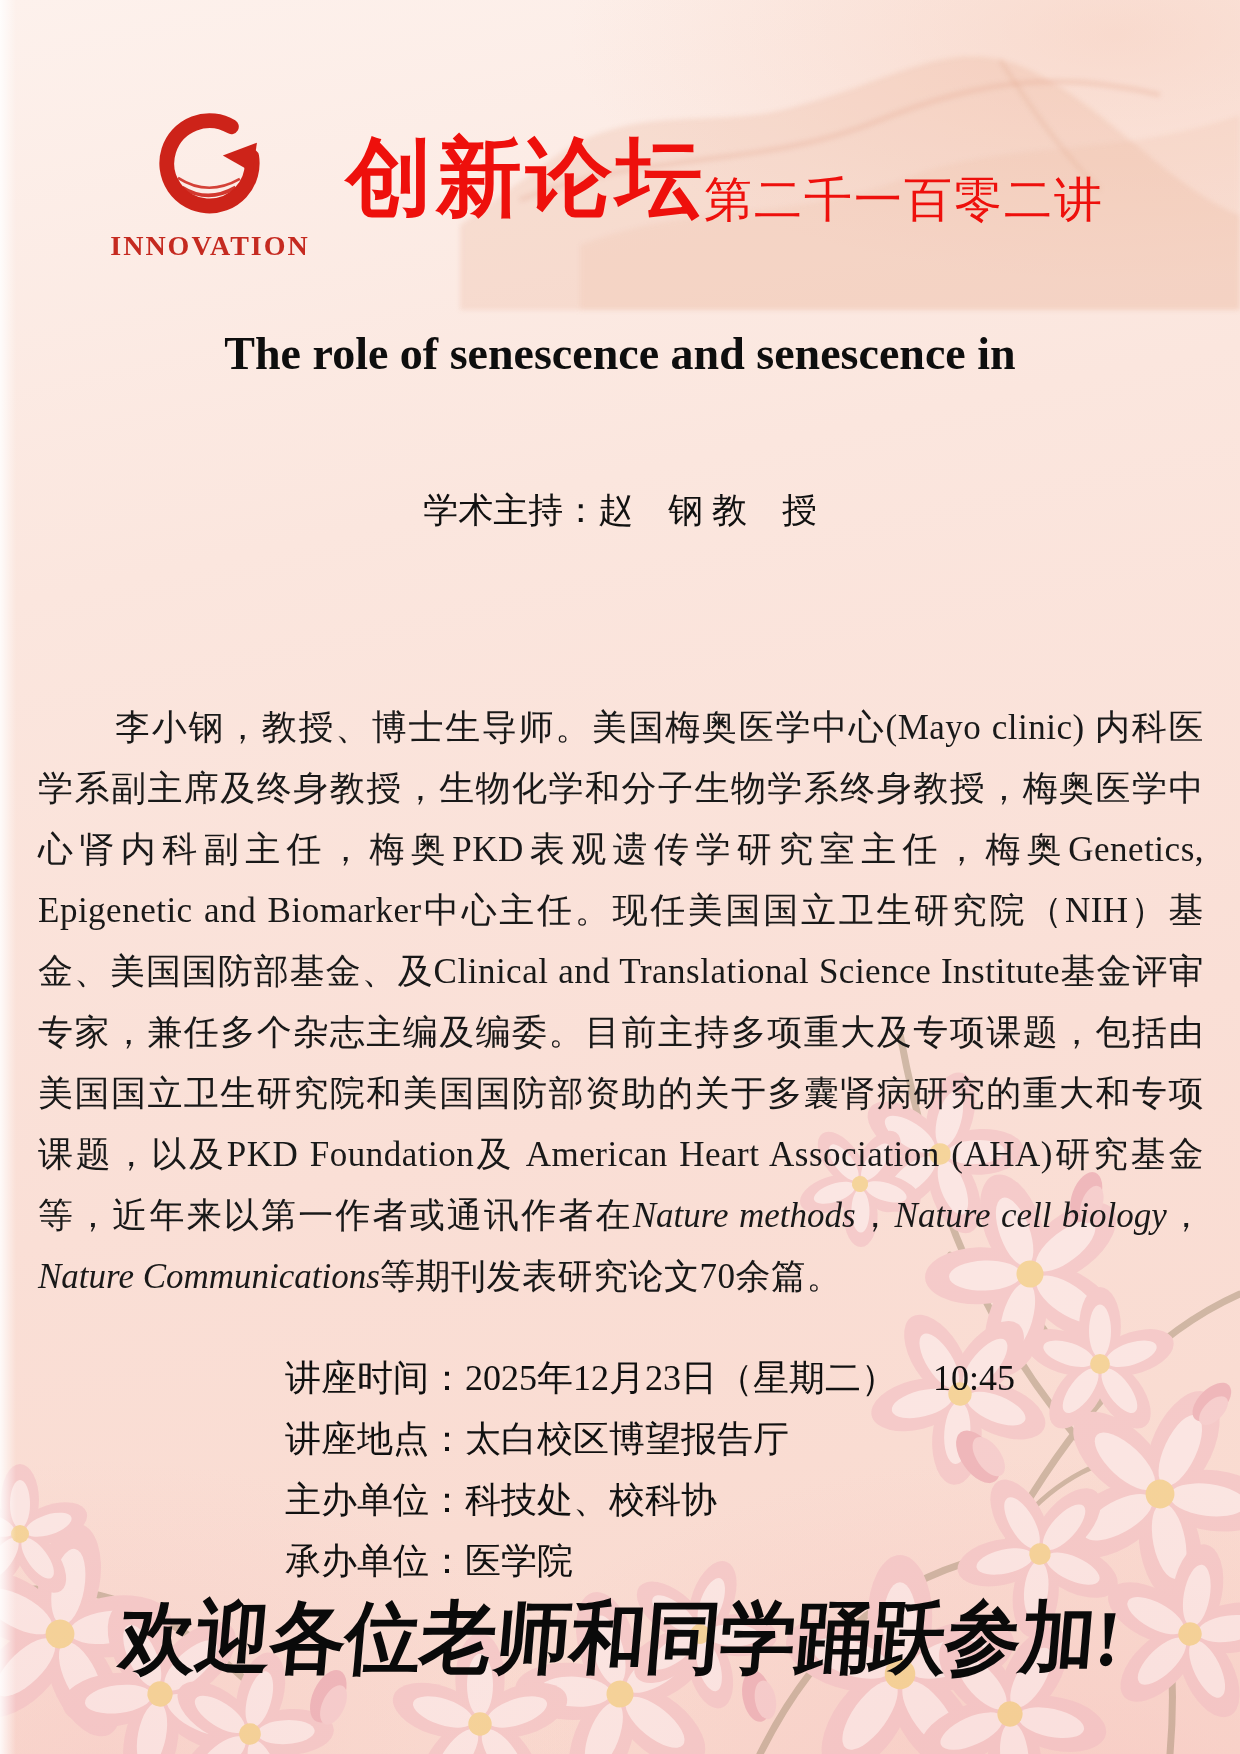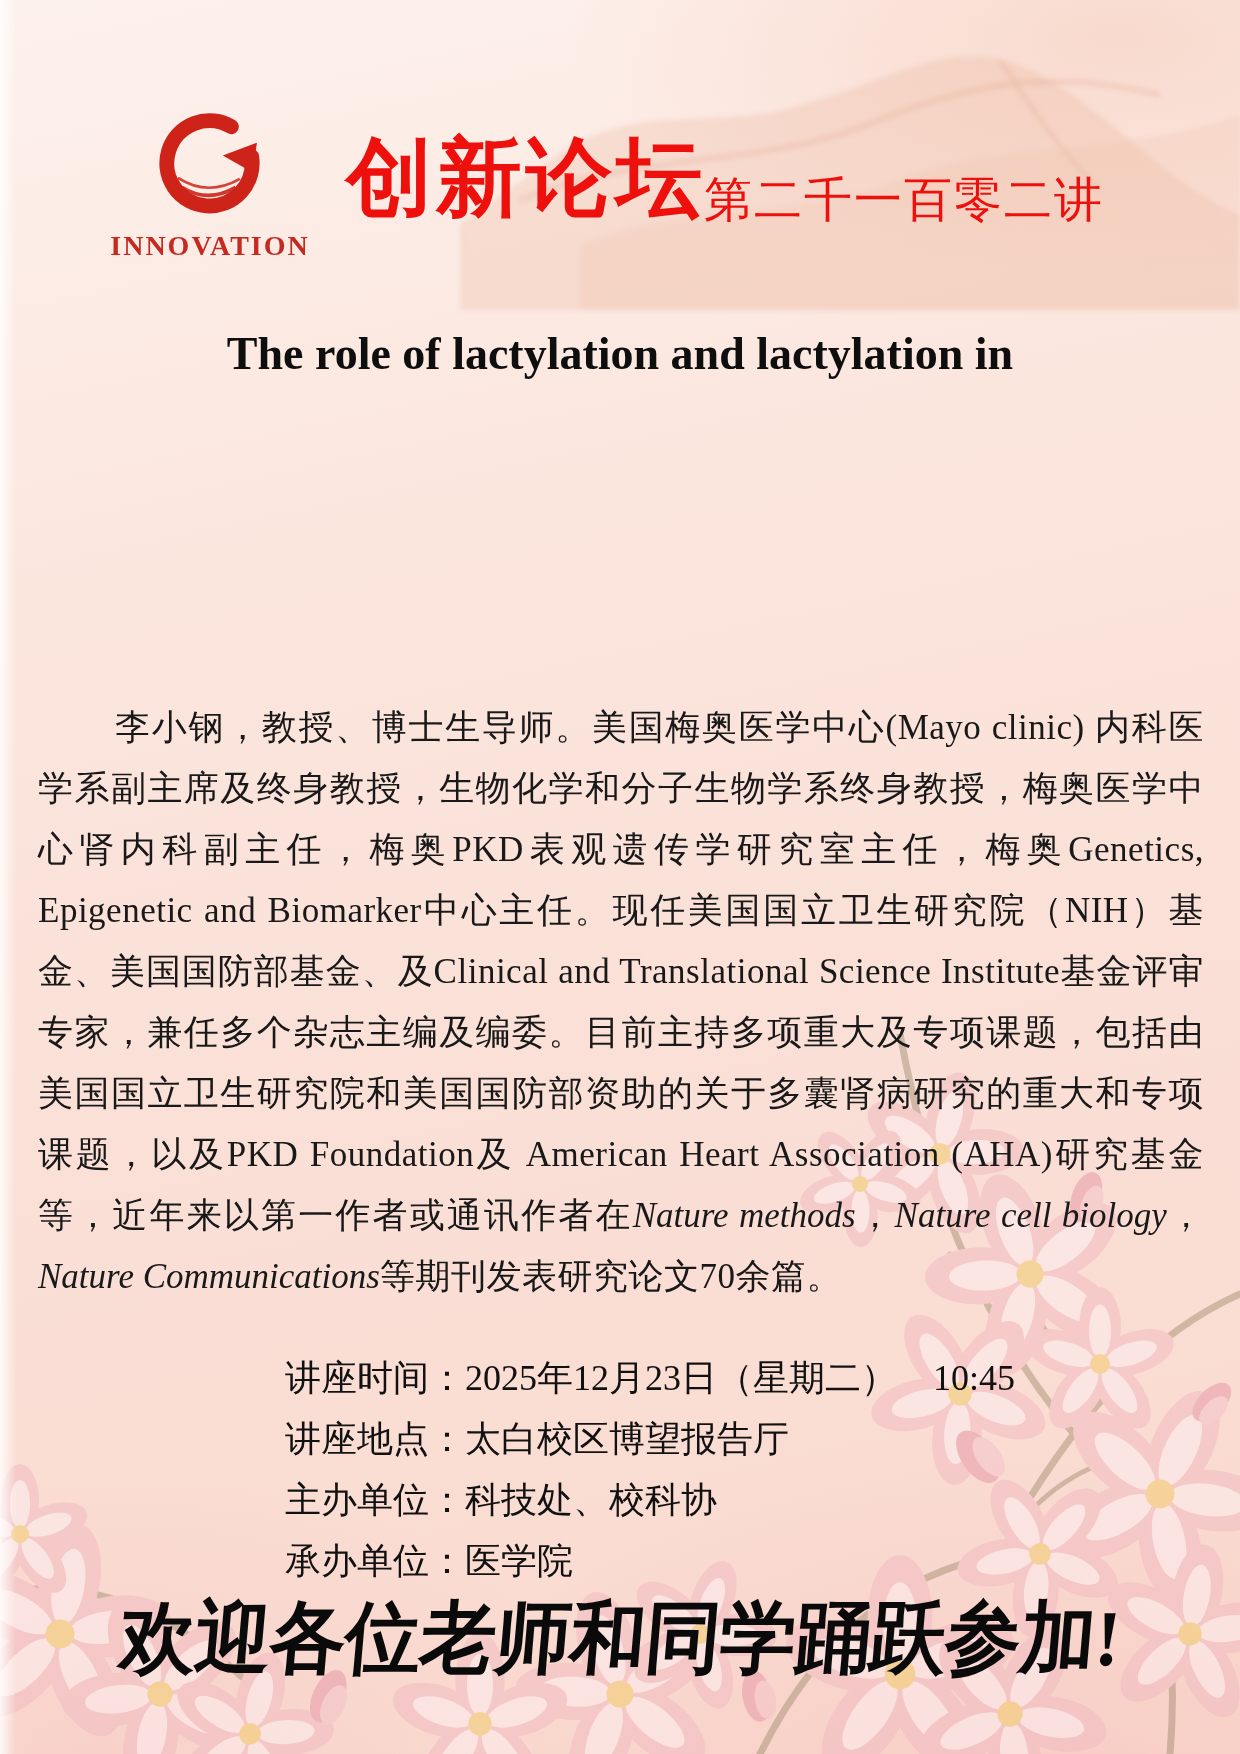--- a/index.html
+++ b/index.html
@@ -145,24 +145,25 @@
       <path d="M34 82 Q 58 97 84 82" fill="none" stroke="#cd2319" stroke-width="3.5" opacity="0.9"></path>
       <path d="M30 73 Q 58 91 88 74" fill="none" stroke="#cd2319" stroke-width="2.5" opacity="0.85"></path>
     </svg>
     <div class="logo-text">INNOVATION</div>
   </div>
 
   <div class="forum-title">创新论坛</div>
   <div class="lecture-no">第二千一百零二讲</div>
 
   <div class="en-title">
-    <div>The role of lactylation and lactylation in</div>
+    <div>The role of senescence and senescence in</div>
   </div>
 
   <div class="people">
+    <div>学术主持：赵　钢 教　授</div>
   </div>
 
   <p class="bio"><span>李小钢，教授、博士生导师。美国梅奥医学中心(Mayo clinic) 内科医学系副主席及终身教授，生物化学和分子生物学系终身教授，梅奥医学中心肾内科副主任，梅奥PKD表观遗传学研究室主任，梅奥Genetics, Epigenetic and Biomarker中心主任。现任美国国立卫生研究院（NIH）基金、美国国防部基金、及Clinical and Translational Science Institute基金评审专家，兼任多个杂志主编及编委。目前主持多项重大及专项课题，包括由美国国立卫生研究院和美国国防部资助的关于多囊肾病研究的重大和专项课题，以及PKD Foundation及 American Heart Association (AHA)研究基金等，近年来以第一作者或通讯作者在</span><span class="it">Nature methods</span><span>，</span><span class="it">Nature cell biology</span><span>，</span><span class="it">Nature Communications</span><span>等期刊发表研究论文70余篇。</span></p>
 
   <div class="event">
     <div>讲座时间：2025年12月23日（星期二）　10:45</div>
     <div>讲座地点：太白校区博望报告厅</div>
     <div>主办单位：科技处、校科协</div>
     <div>承办单位：医学院</div>
   </div>

